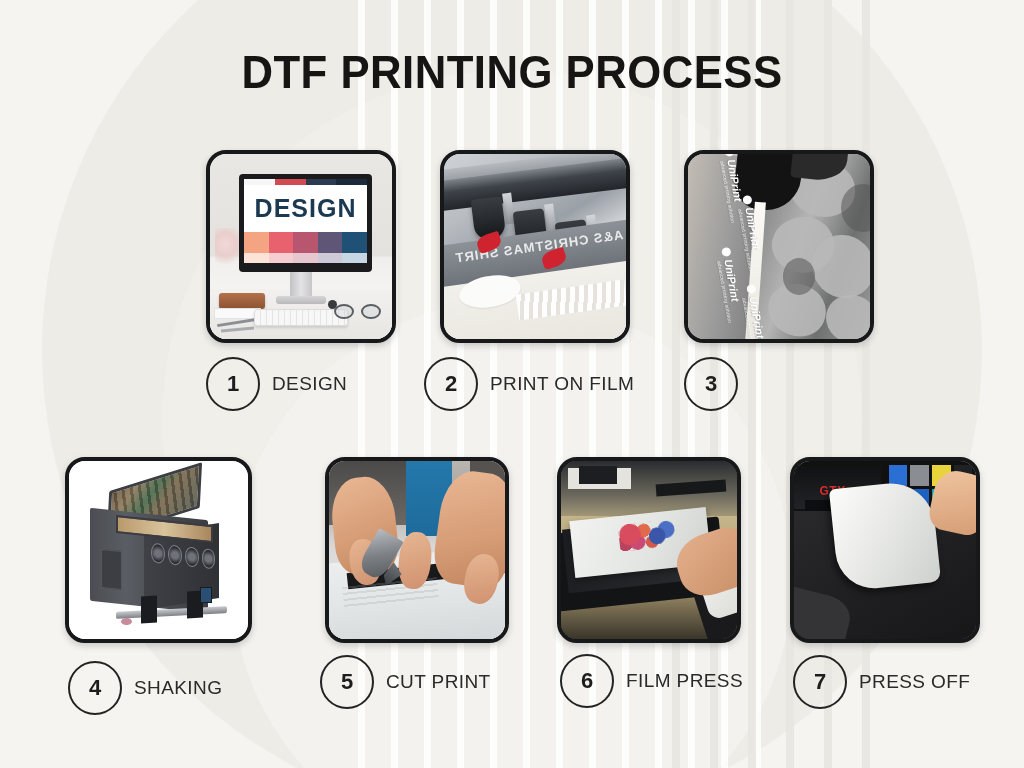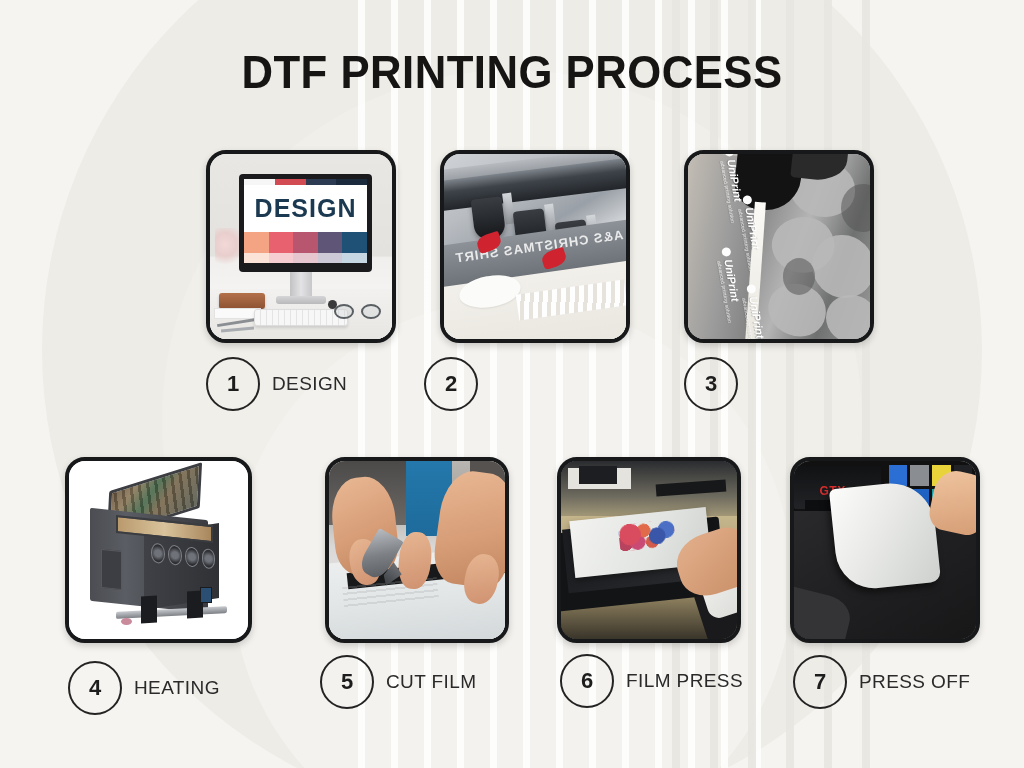--- a/index.html
+++ b/index.html
@@ -918,20 +918,21 @@
       <div class="c2-strip"></div>
       <div class="c2-text">A&amp;S CHRISTMAS SHIRT</div>
       <div class="c2-red r1"></div>
         <div class="c2-red r2"></div>
       <div class="c2-white-blob"></div>
       <div class="c2-fringe"></div>
     </div>
   </div>
   <div class="step-meta" style="left:424px; top:357px;">
     <div class="step-circle">2</div>
+    <div class="step-label">PRINT ON FILM</div>
   </div>
 
   <div class="card" style="left:684px; top:150px; width:190px; height:193px;">
     <div class="photo">
       <div class="c3-bg"></div>
       <div class="c3-shape s1"></div>
         <div class="c3-shape s2"></div>
       <div class="c3-shape s3"></div>
         <div class="c3-shape s4"></div>
       <div class="c3-shape s5"></div>
@@ -981,21 +982,21 @@
         </div>
       <div class="c4-rail"></div>
       <div class="c4-foot f1"></div>
       <div class="c4-foot f2"></div>
       <div class="c4-knob"></div>
       <div class="c4-wheel"></div>
     </div>
   </div>
   <div class="step-meta" style="left:68px; top:661px;">
     <div class="step-circle">4</div>
-    <div class="step-label">HEATING</div>
+    <div class="step-label">SHAKING</div>
   </div>
 
   <div class="card" style="left:325px; top:457px; width:184px; height:186px;">
     <div class="photo">
       <div class="c5-bg"></div>
       <div class="c5-dark"></div>
       <div class="c5-blue"></div>
       <div class="c5-dark2"></div>
       <div class="c5-table"></div>
       <div class="c5-blackstrip"></div>
@@ -1004,21 +1005,21 @@
       <div class="c5-hand right"></div>
       <div class="c5-finger f1"></div>
       <div class="c5-finger f2"></div>
       <div class="c5-finger f3"></div>
       <div class="c5-knife"></div>
       <div class="c5-blade"></div>
     </div>
   </div>
   <div class="step-meta" style="left:320px; top:655px;">
     <div class="step-circle">5</div>
-    <div class="step-label">CUT FILM</div>
+    <div class="step-label">CUT PRINT</div>
   </div>
 
   <div class="card" style="left:557px; top:457px; width:184px; height:186px;">
     <div class="photo">
       <div class="c6-bg"></div>
       <div class="c6-wall"></div>
       <div class="c6-shelf"></div>
       <div class="c6-box"></div>
       <div class="c6-bar"></div>
       <div class="c6-floor"></div>

